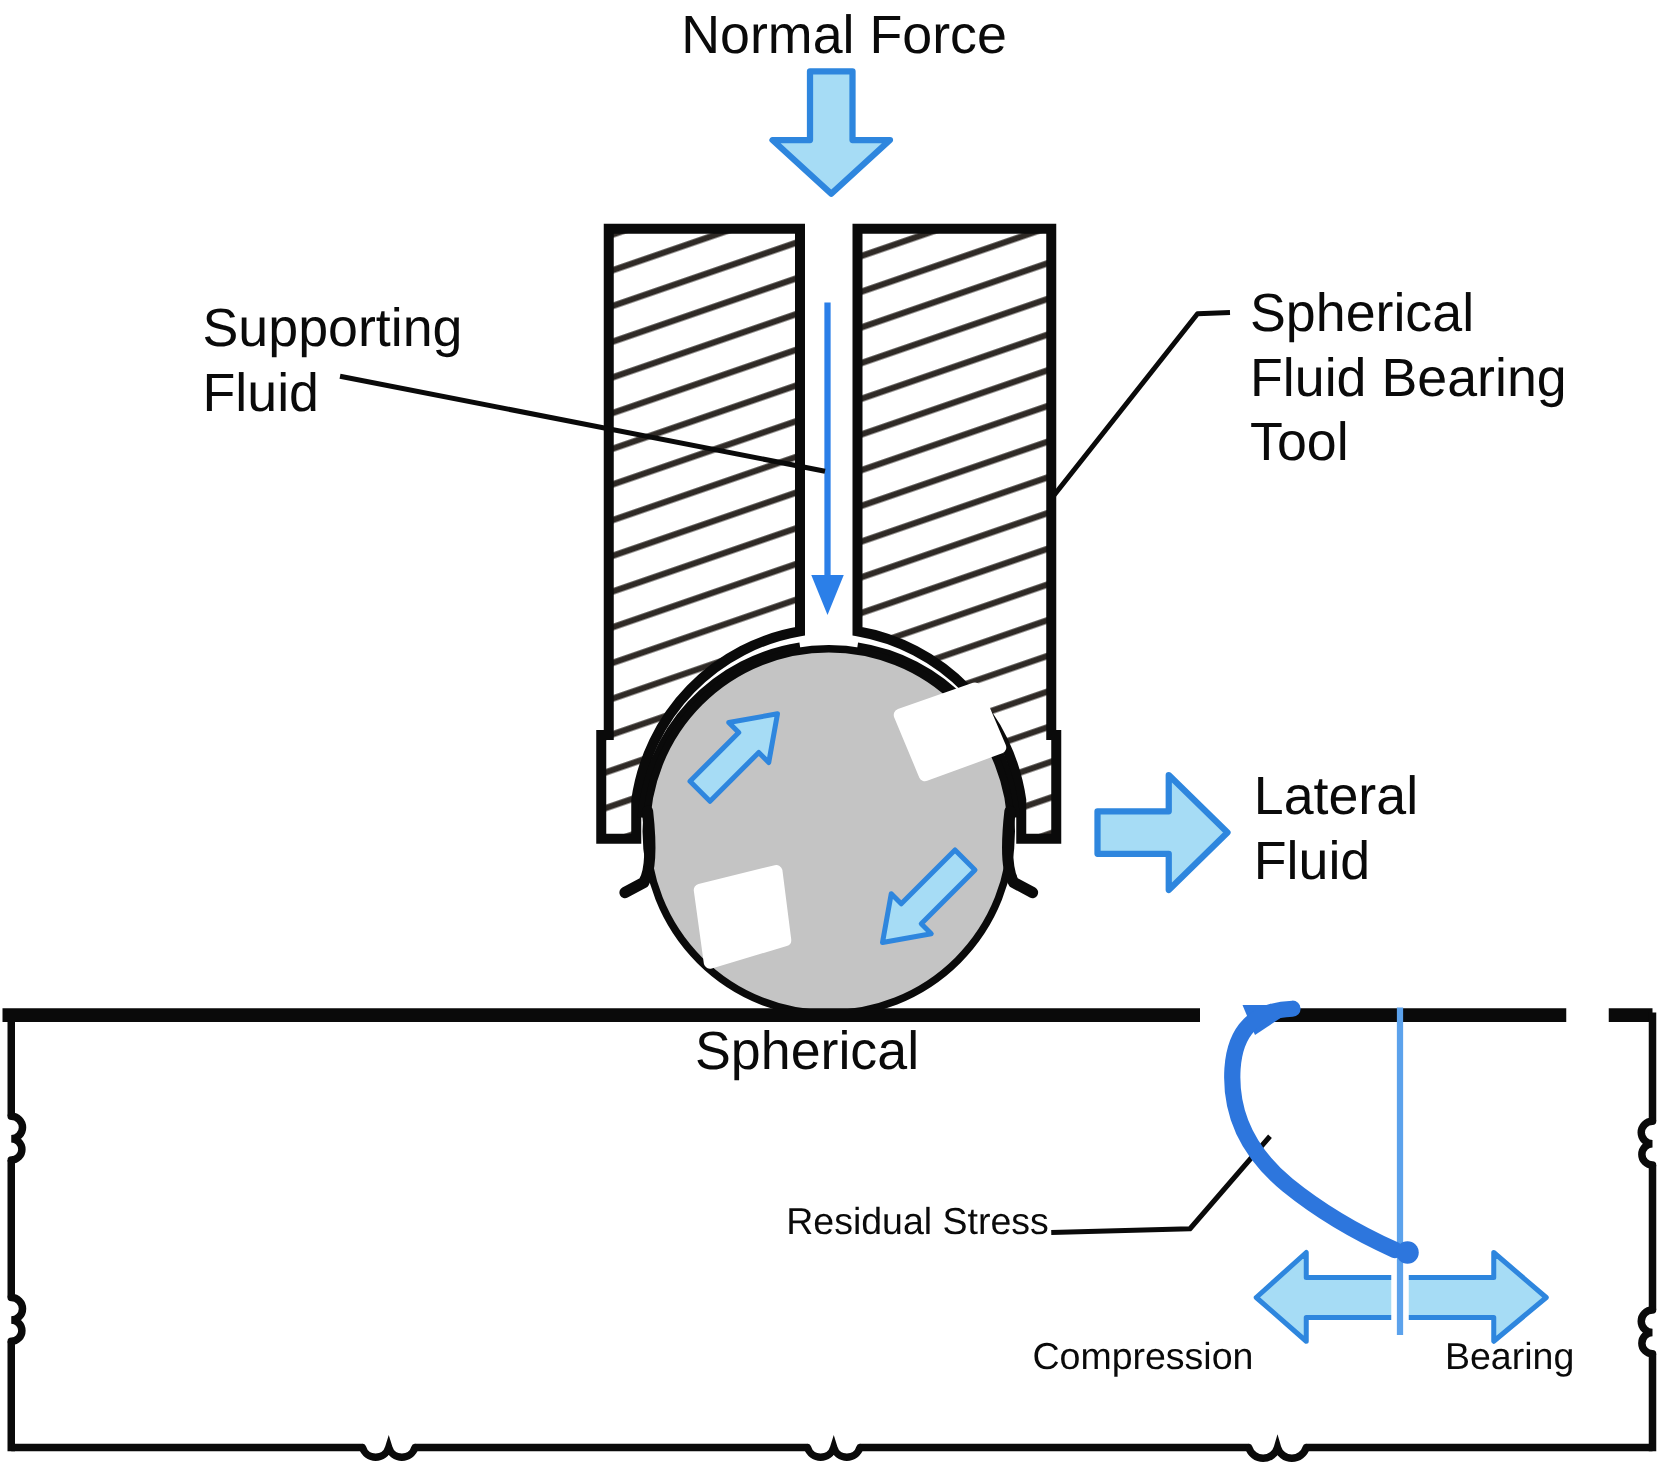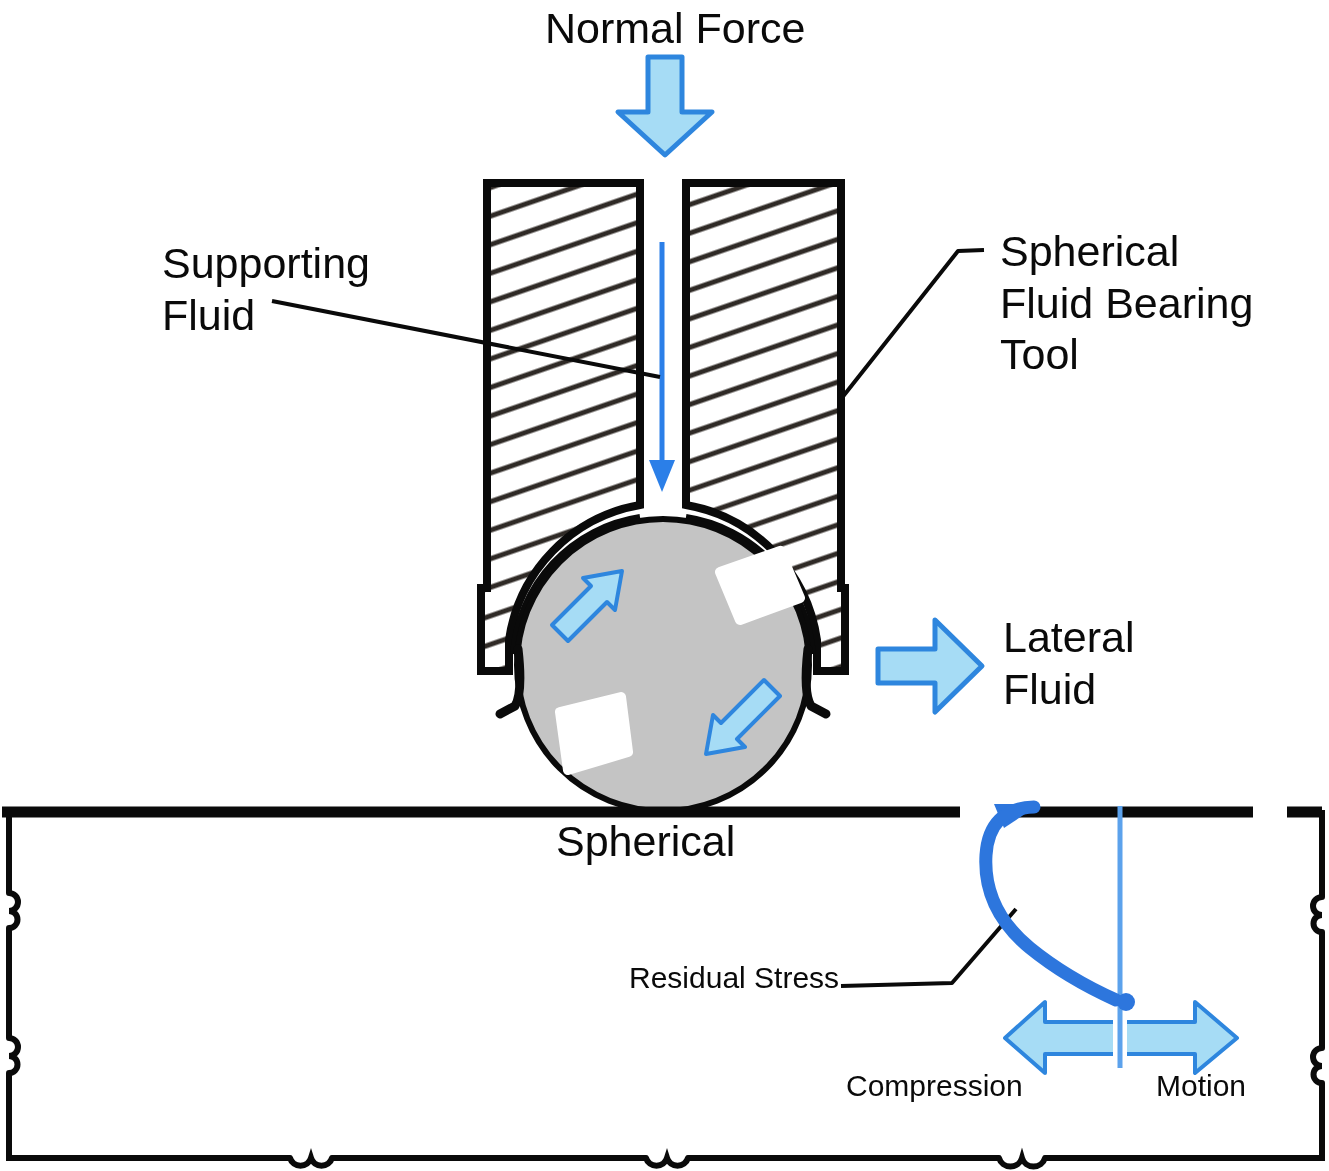--- a/index.html
+++ b/index.html
@@ -117,15 +117,15 @@
   <div class="lbl" style="left:545px;top:3px;">Normal Force</div>
   <div class="lbl" style="left:162px;top:238px;">Supporting
 Fluid</div>
   <div class="lbl" style="left:1000px;top:226px;">Spherical
 Fluid Bearing
 Tool</div>
   <div class="lbl" style="left:1003px;top:612px;">Lateral
 Fluid</div>
   <div class="lbl" style="left:556px;top:816px;">Spherical</div>
   <div class="lbl sm" style="left:629px;top:960px;">Residual Stress</div>
-  <div class="lbl sm" style="left:846px;top:1068px;text-align:center;">Compression</div>
-  <div class="lbl sm" style="left:1156px;top:1068px;">Motion</div>
+  <div class="lbl sm" style="left:826px;top:1068px;text-align:center;">Compression</div>
+  <div class="lbl sm" style="left:1156px;top:1068px;">Bearing</div>
 </div>
 
 </body></html>

